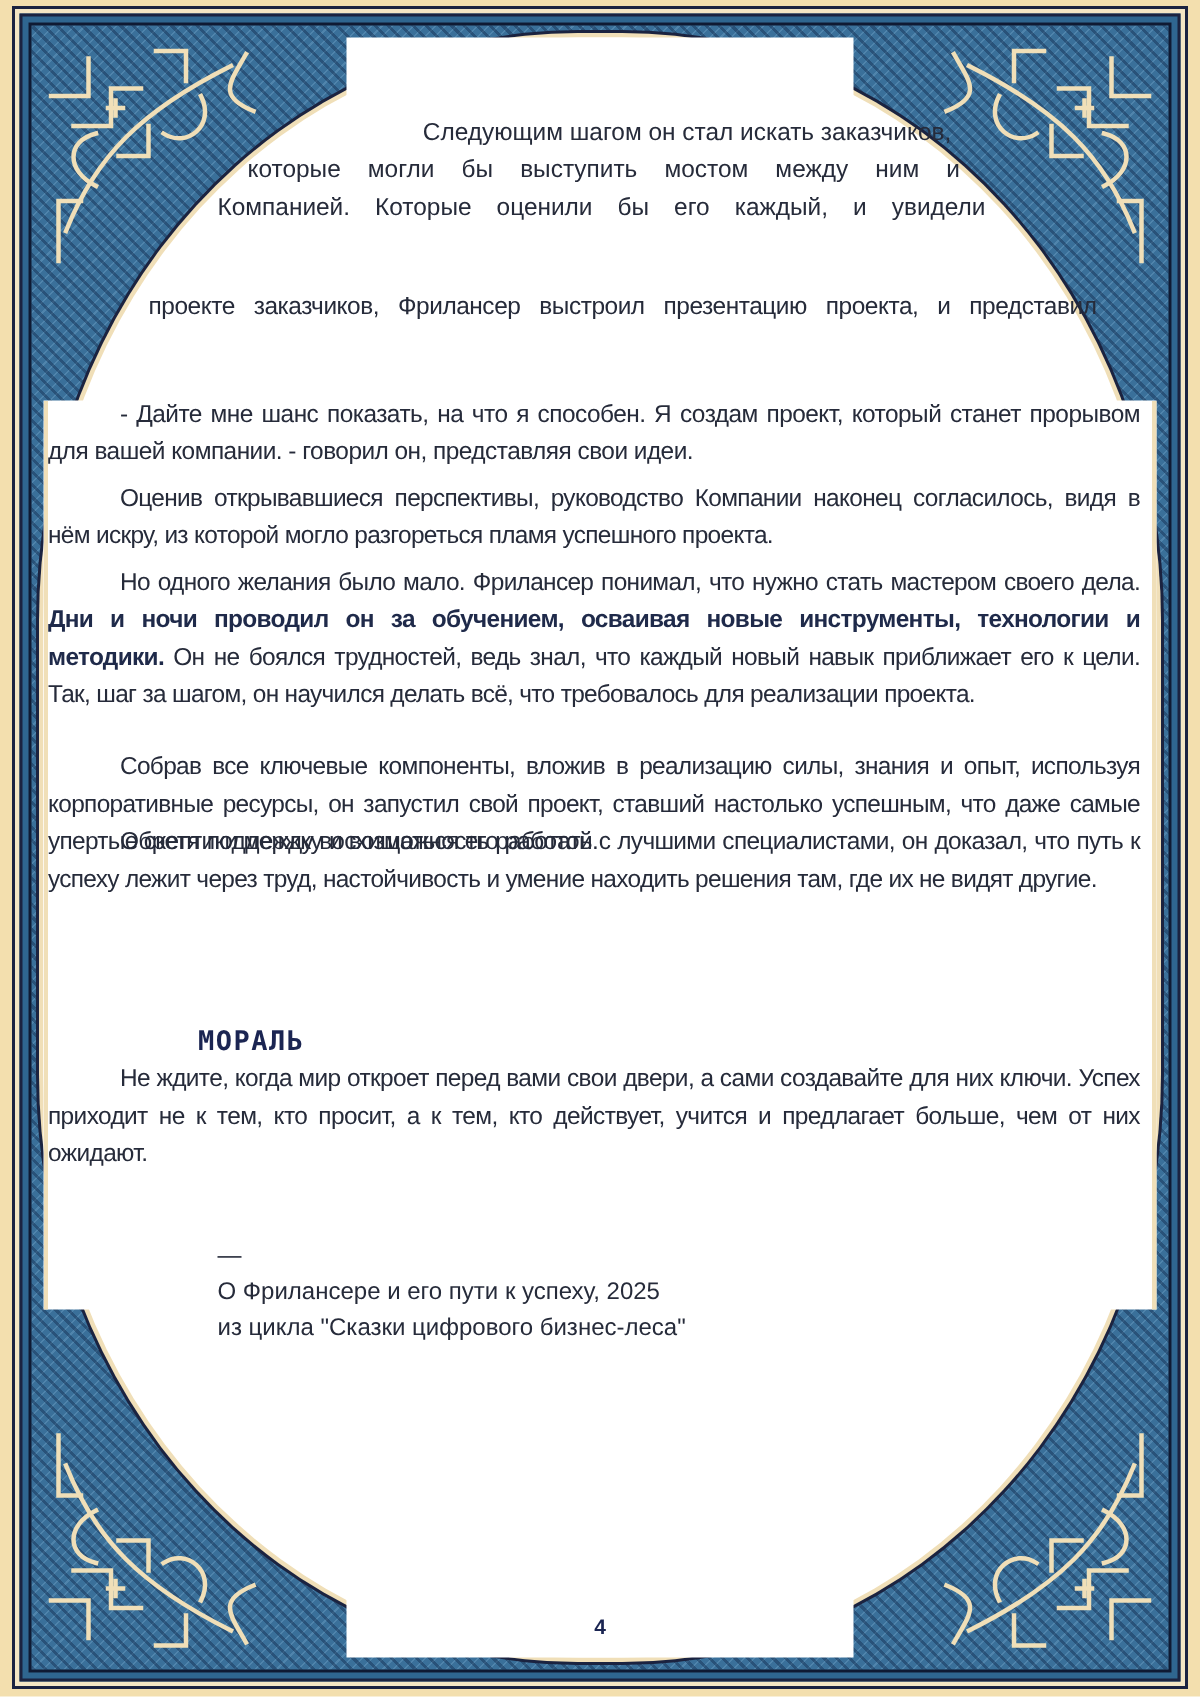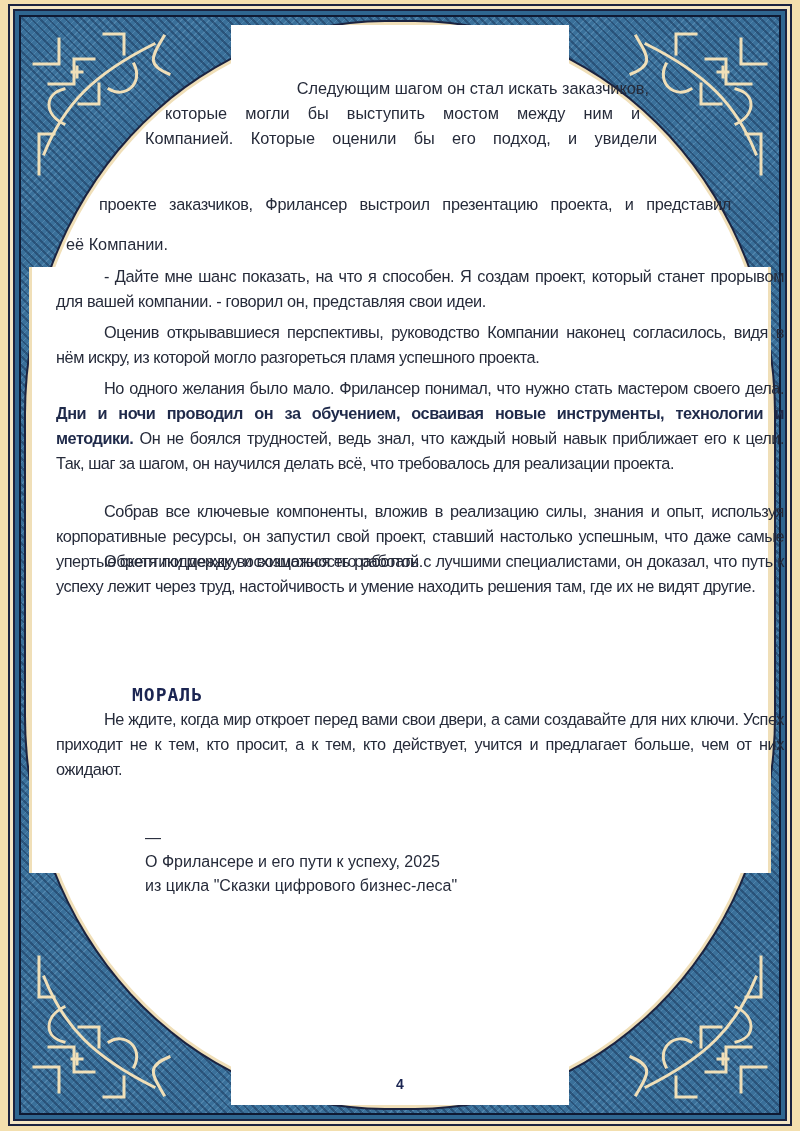--- a/index.html
+++ b/index.html
@@ -80,21 +80,21 @@
       left: 0; top: 0;
       width: 800px; height: 1131px;
       color: #262b3a;
       font-size: 16.3px;
       line-height: 25px;
     }
     .p {
       position: absolute;
       margin: 0;
     }
-    .just { text-align: justify; text-align-last: left; margin-left: 24px; }
+    .just { text-align: justify; text-align-last: left; }
     .indent { text-indent: 48px; }
     .bold { font-weight: bold; color: #1f2a4a; }
     .moral-title {
       position: absolute;
       left: 96px; top: 682px;
       font-family: "DejaVu Sans Mono", monospace;
       font-weight: bold;
       font-size: 18px;
       letter-spacing: 1px;
       color: #1b2552;
@@ -178,26 +178,25 @@
       <path d="M100 30 L120 30 L120 50 M130 60 C140 80, 120 95, 105 85"></path>
       <path d="M35 170 L35 130 L50 130"></path>
       <path d="M160 32 C150 50, 140 60, 165 70"></path>
       <path d="M68 68 L78 68 M73 63 L73 73"></path>
     </g>
   </svg>
 </div>
 
 <div class="content">
 
-  <div class="p" style="left:229px; top:76px; width:420px; text-align:right;">Следующим шагом он стал искать заказчиков,</div>
+  <div class="p" style="left:248px; top:76px; width:420px; text-align:center;">Следующим шагом он стал искать заказчиков,</div>
   <div class="p" style="left:165px; top:101px; width:475px; text-align:justify; text-align-last:justify;">которые могли бы выступить мостом между ним и</div>
-  <div class="p" style="left:145px; top:126px; width:512px; text-align:justify; text-align-last:justify;">Компанией. Которые оценили бы его подход, и увидели</div>
+  <div class="p" style="left:145px; top:126px; width:512px; text-align:justify; text-align-last:justify;">Компанией. Которые оценили бы его каждый, и увидели</div>
 
   <div class="p" style="left:87px; top:192px; width:632px; text-align:justify; text-align-last:justify; letter-spacing:-0.3px;margin-left:12px;">проекте заказчиков, Фрилансер выстроил презентацию проекта, и представил</div>
-  <div class="p" style="left:66px; top:232px; width:300px;">её Компании.</div>
 
   <div class="p just indent" style="left:32px; top:264px; width:728px; letter-spacing:-0.35px;">- Дайте мне шанс показать, на что я способен. Я создам проект, который станет прорывом для вашей компании. - говорил он, представляя свои идеи.</div>
 
   <div class="p just indent" style="left:32px; top:320px; width:728px; letter-spacing:-0.45px;">Оценив открывавшиеся перспективы, руководство Компании наконец согласилось, видя в нём искру, из которой могло разгореться пламя успешного проекта.</div>
 
   <div class="p just indent" style="left:32px; top:376px; width:728px; letter-spacing:-0.45px;"><span>Но одного желания было мало. Фрилансер понимал, что нужно стать мастером своего дела. </span><span class="bold">Дни и ночи проводил он за обучением, осваивая новые инструменты, технологии и методики.</span><span> Он не боялся трудностей, ведь знал, что каждый новый навык приближает его к цели. Так, шаг за шагом, он научился делать всё, что требовалось для реализации проекта.</span></div>
 
   <div class="p just indent" style="left:32px; top:499px; width:728px; letter-spacing:-0.45px;">Собрав все ключевые компоненты, вложив в реализацию силы, знания и опыт, используя корпоративные ресурсы, он запустил свой проект, ставший настолько успешным, что даже самые упертые скептики между восхищаться его работой.</div>
 
   <div class="p just indent" style="left:32px; top:549px; width:728px; letter-spacing:-0.45px;">Обретя поддержку и возможность работать с лучшими специалистами, он доказал, что путь к успеху лежит через труд, настойчивость и умение находить решения там, где их не видят другие.</div>

